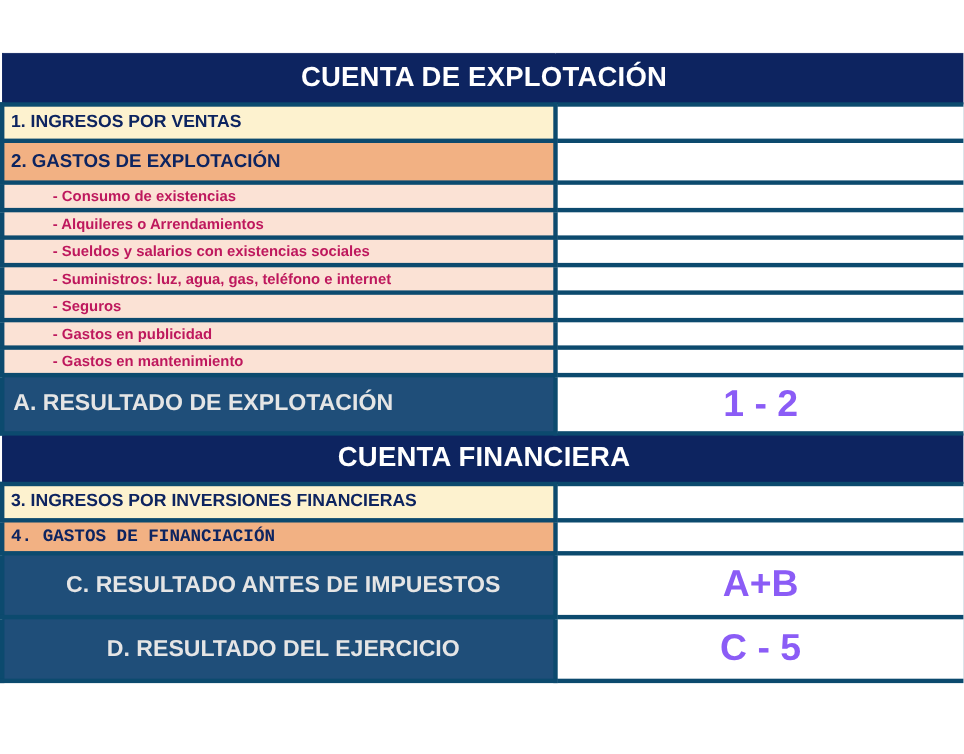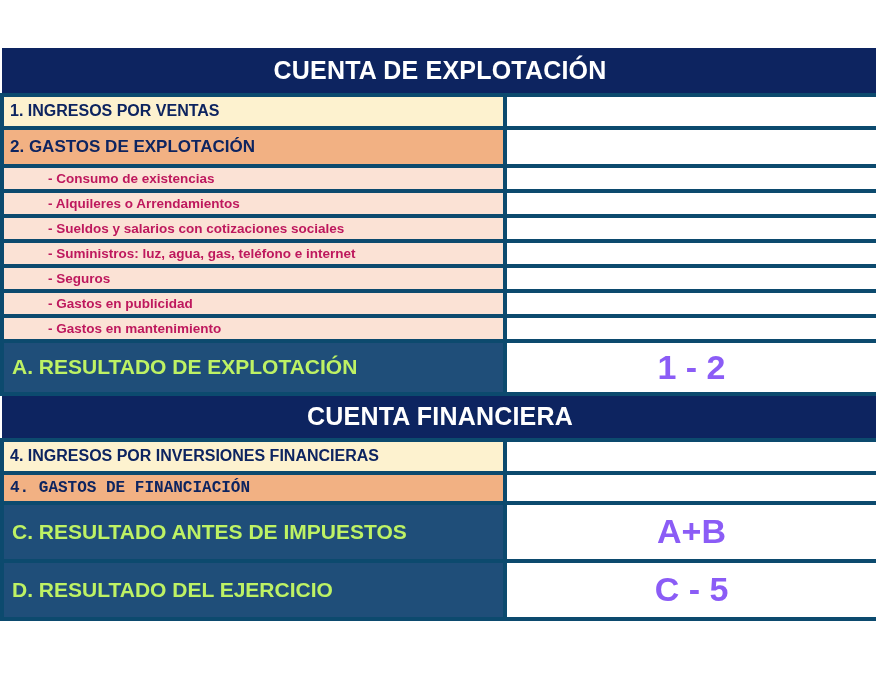--- a/index.html
+++ b/index.html
@@ -78,27 +78,27 @@
     background: #fbe2d5;
     color: #be185d;
     font-weight: bold;
     font-size: 13.5px;
     padding-left: 44px !important;
     height: 25px;
   }
   
   .res {
     background: #1f4e79;
-    color: #bef264;
+    color: #e5e5e5;
     font-weight: bold;
     font-size: 21px;
     padding-left: 8px !important;
     height: 53px;
   }
-  .res-tall { height: 58px; }
+  .res-tall { height: 58px; text-align: center; }
 
   
   .val {
     background: #ffffff;
     text-align: center;
     color: #8b5cf6;
     font-weight: bold;
   }
   .val-formula {
     font-size: 34px;
@@ -133,21 +133,21 @@
 
       <tr>
         <td class="det">-  Consumo de existencias</td>
         <td class="val val-blank"></td>
       </tr>
       <tr>
         <td class="det">-  Alquileres o Arrendamientos</td>
         <td class="val val-blank"></td>
       </tr>
       <tr>
-        <td class="det">-  Sueldos y salarios con cotizaciones sociales</td>
+        <td class="det">-  Sueldos y salarios con existencias sociales</td>
         <td class="val val-blank"></td>
       </tr>
       <tr>
         <td class="det">-   Suministros:  luz, agua, gas, teléfono e internet</td>
         <td class="val val-blank"></td>
       </tr>
       <tr>
         <td class="det">-   Seguros</td>
         <td class="val val-blank"></td>
       </tr>
@@ -163,21 +163,21 @@
       <tr>
         <td class="res">A. RESULTADO DE EXPLOTACIÓN</td>
         <td class="val val-formula">1 - 2</td>
       </tr>
 
       <tr>
         <td class="band" colspan="2">CUENTA FINANCIERA</td>
       </tr>
 
       <tr>
-        <td class="inc">4. INGRESOS POR INVERSIONES FINANCIERAS</td>
+        <td class="inc">3. INGRESOS POR INVERSIONES FINANCIERAS</td>
         <td class="val val-blank"></td>
       </tr>
 
       <tr>
         <td class="exp-sm">4. GASTOS DE FINANCIACIÓN</td>
         <td class="val val-blank"></td>
       </tr>
 
 
       <tr>

